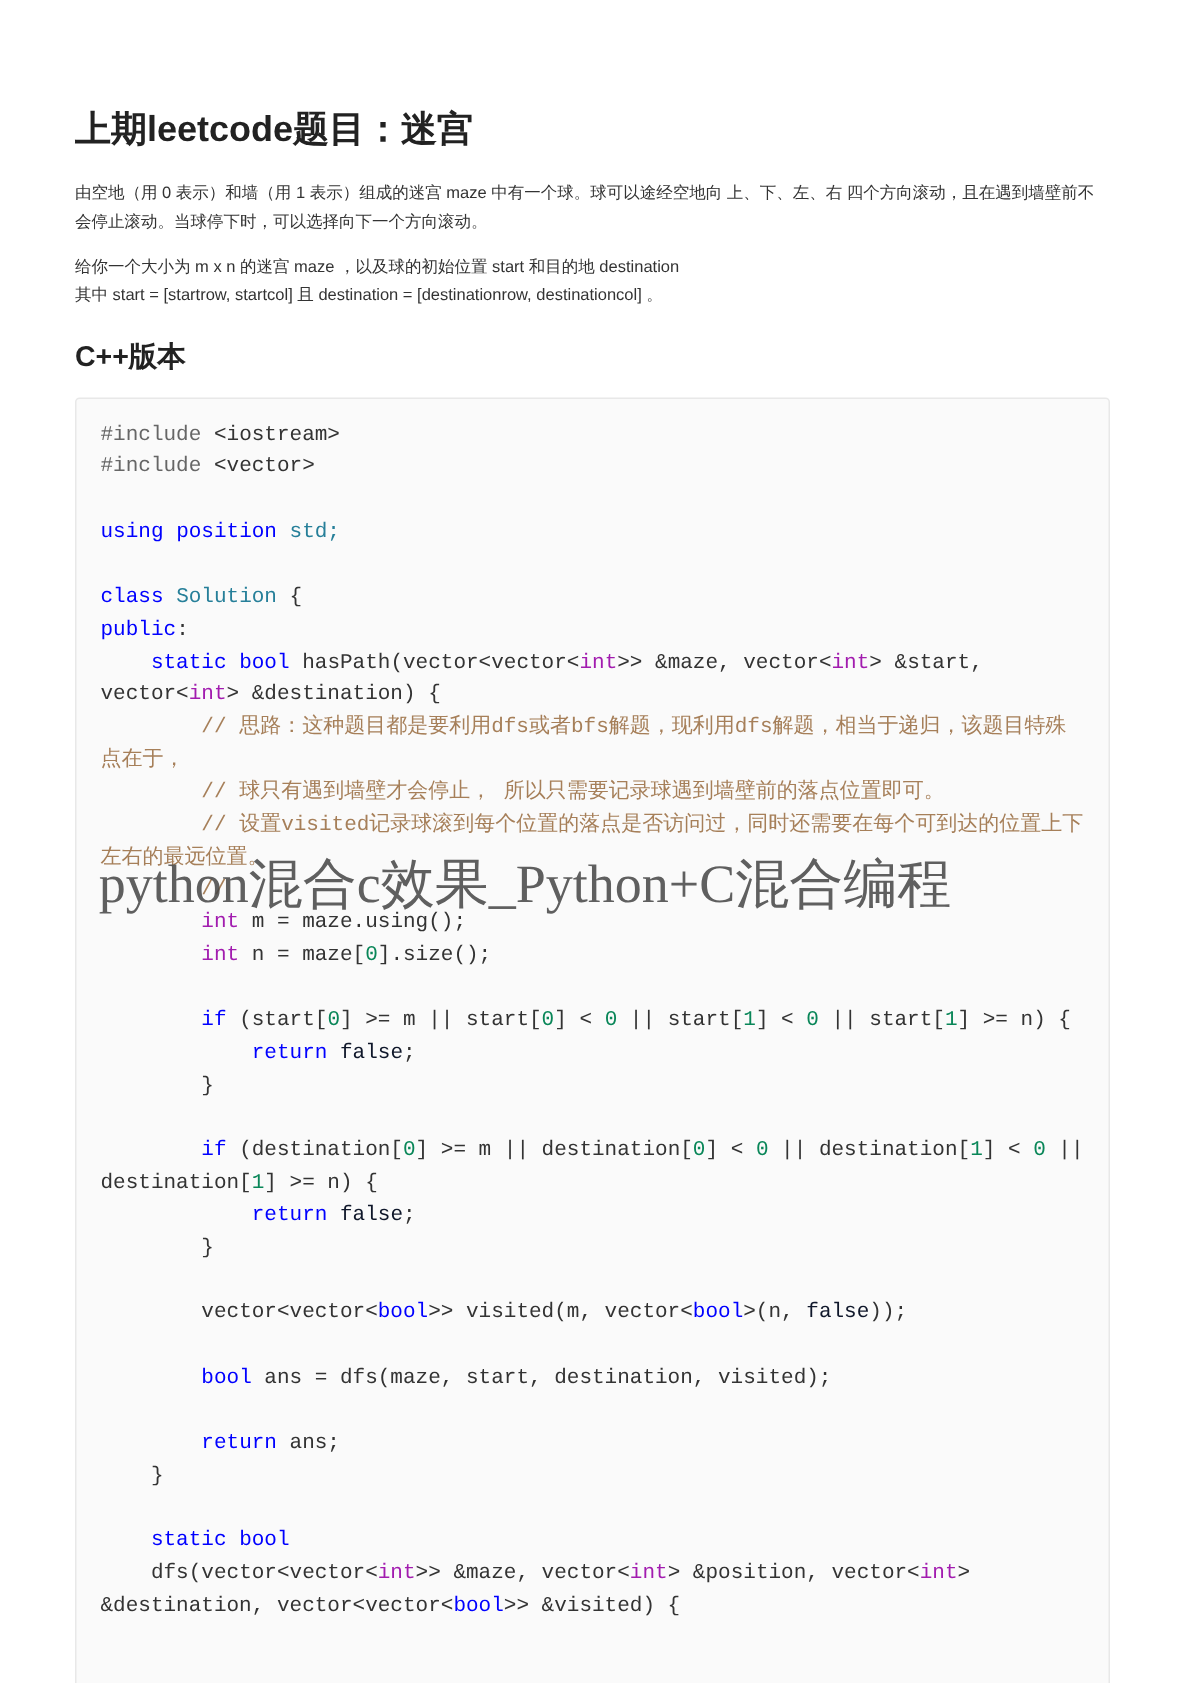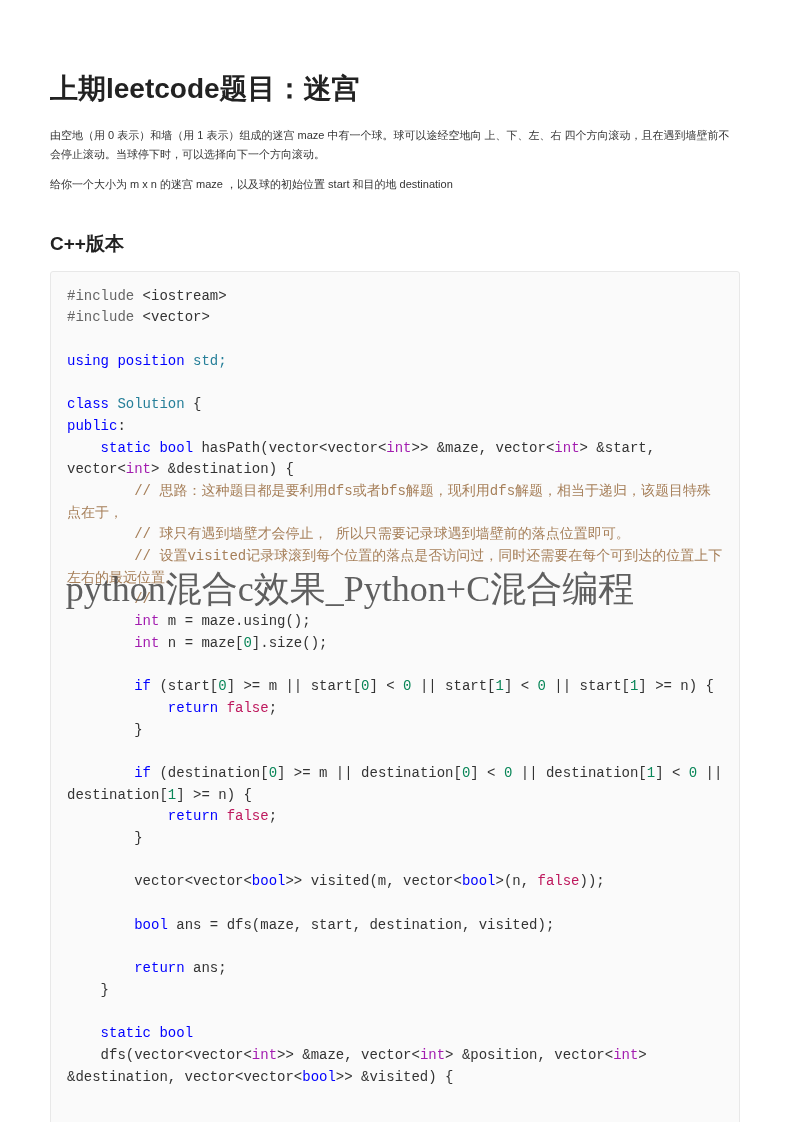--- a/index.html
+++ b/index.html
@@ -7,21 +7,21 @@
     width: 790px;
     height: 1122px;
     background: #ffffff;
     font-family: -apple-system, "PingFang SC", "Microsoft YaHei", sans-serif;
     color: #333;
     padding: 70px 50px 0 50px;
     position: relative;
     overflow: hidden;
   }
   h2.main-title {
-    font-size: 28px;
+    font-size: 24px;
     font-weight: 700;
     color: #222;
     margin-bottom: 18px;
   }
   p.desc {
     font-size: 11px;
     line-height: 1.7;
     color: #333;
     margin-bottom: 12px;
   }
@@ -46,21 +46,21 @@
     overflow: hidden;
   }
   .c-pp  { color: #666666; } 
   .c-kw  { color: #0000ff; } 
   .c-ns  { color: #267f99; } 
   .c-tp  { color: #a21caf; } 
   .c-bl  { color: #0000ff; } 
   .c-num { color: #098658; } 
   .c-cm  { color: #a67f59; } 
   .c-pl  { color: #333333; } 
-  .c-lit { color: #be185d; } 
+  .c-lit { color: #0f172a; } 
 
   .watermark {
     position: absolute;
     top: 565px;
     left: 0;
     width: 700px;
     text-align: center;
     font-size: 36px;
     color: #444;
     opacity: 0.85;
@@ -70,21 +70,21 @@
 </style>
 </head>
 <body>
 
 <h2 class="main-title">上期leetcode题目：迷宫</h2>
 
 <p class="desc">由空地（用 0 表示）和墙（用 1 表示）组成的迷宫 maze 中有一个球。球可以途经空地向 上、下、左、右 四个方向滚动，且在遇到墙壁前不会停止滚动。当球停下时，可以选择向下一个方向滚动。</p>
 
 <p class="desc">
   <span>给你一个大小为 m x n 的迷宫 maze ，以及球的初始位置 start 和目的地 destination</span><br>
-  <br>
+  <span>其中 start = [startrow, startcol] 且 destination = [destinationrow, destinationcol] 。</span><br>
 </p>
 
 <h3 class="section-title">C++版本</h3>
 
 <pre class="code-block"><span class="c-pp">#include</span><span class="c-pl"> &lt;iostream&gt;</span>
 <span class="c-pp">#include</span><span class="c-pl"> &lt;vector&gt;</span>
 
 <span class="c-kw">using</span><span class="c-kw"> position</span><span class="c-ns"> std;</span>
 
 <span class="c-kw">class</span><span class="c-ns"> Solution</span><span class="c-pl"> {</span>

